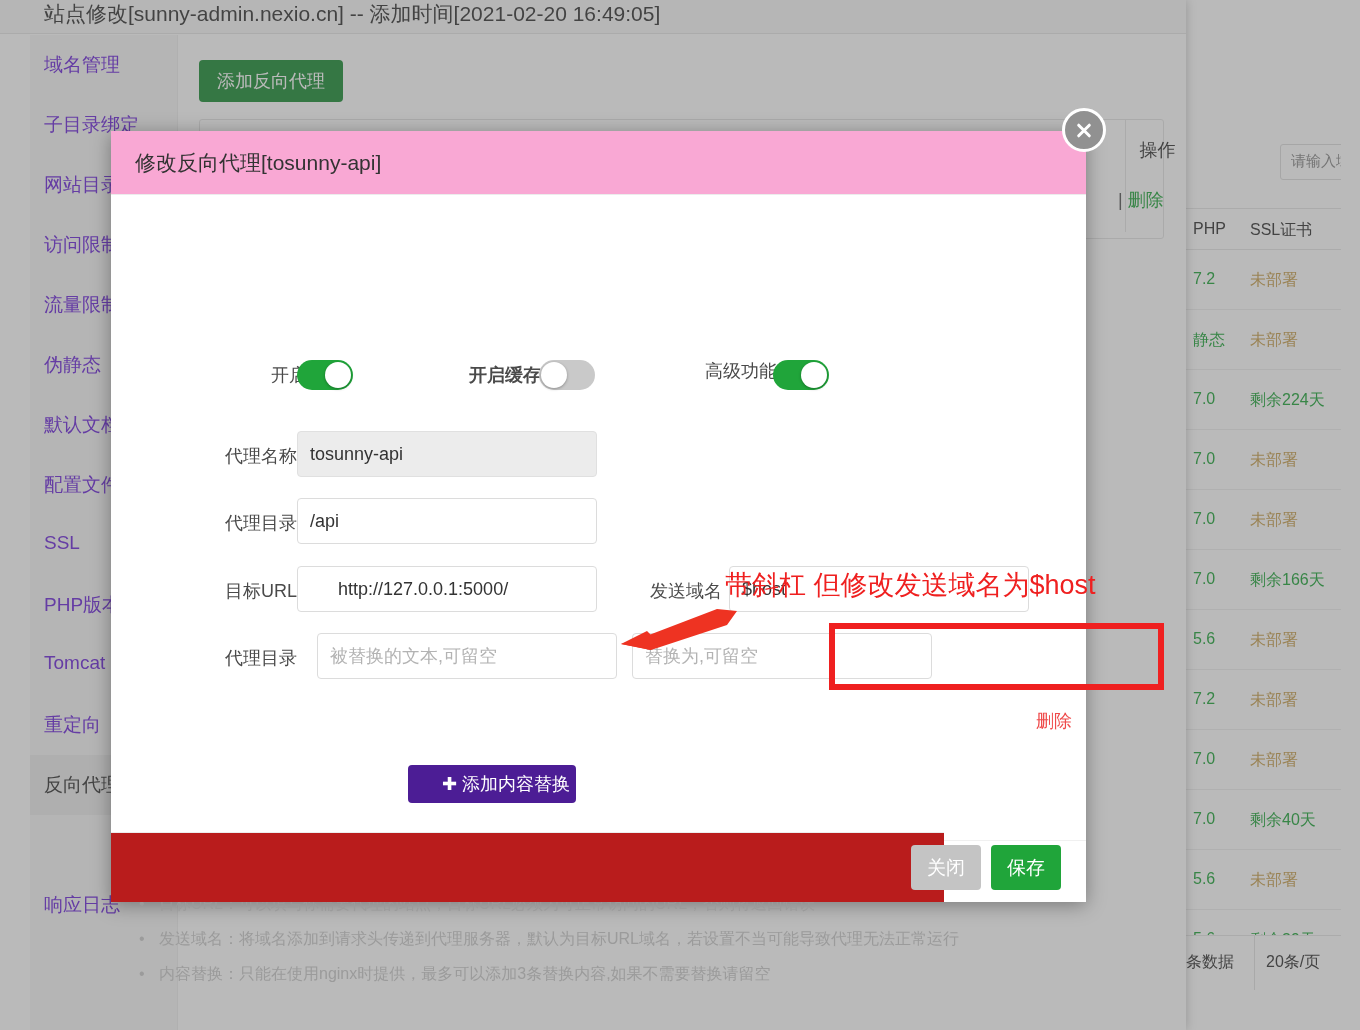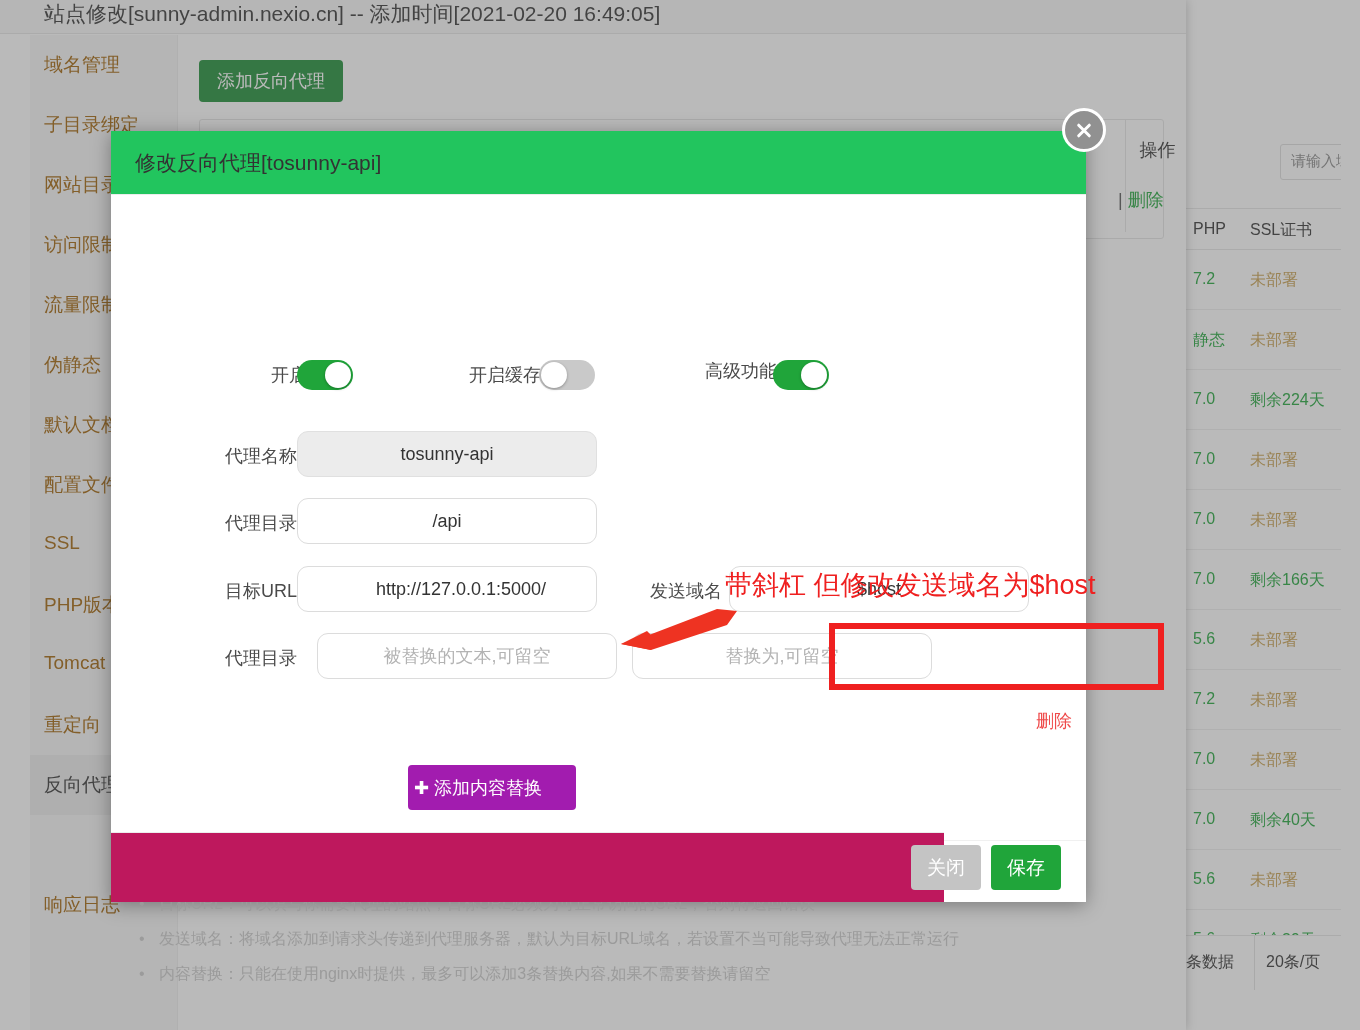--- a/index.html
+++ b/index.html
@@ -90,21 +90,21 @@
   #site-modal-title {
     position: absolute; left: 44px; top: 0px;
     font-size: 21px; color: #333; white-space: nowrap;
   }
   #site-sidebar {
     position: absolute; left: 30px; top: 35px; width: 148px; height: 995px;
     background: #f7f7f7; border-right: 1px solid #eee;
   }
   .side-item {
     position: absolute; left: 0; width: 148px; height: 60px;
-    font-size: 19px; color: #a16207;
+    font-size: 19px; color: #6d28d9;
     padding: 17px 0 0 14px;
     white-space: nowrap;
   }
   .side-item.active { background: #ececec; color: #333; }
   #site-content {
     position: absolute; left: 179px; top: 35px; width: 1007px; height: 995px;
     background: #fff;
   }
   #add-proxy-btn {
     position: absolute; left: 20px; top: 25px;
@@ -141,21 +141,21 @@
   #proxy-dialog {
     position: absolute;
     left: 111px; top: 131px;
     width: 975px; height: 771px;
     background: #ffffff;
     box-shadow: 0 3px 18px rgba(0,0,0,.35);
     z-index: 60;
   }
   #dialog-header {
     position: absolute; left: 0; top: 0; width: 975px; height: 64px;
-    background: #22c55e; border-bottom: 1px solid #ececec;
+    background: #f9a8d4; border-bottom: 1px solid #ececec;
   }
   #dialog-title {
     position: absolute; left: 24px; top: 18px;
     font-size: 21px; color: #333; white-space: nowrap;
   }
   #close-btn {
     position: absolute; left: 951px; top: -23px;
     width: 44px; height: 44px; border-radius: 50%;
     background: #919191; border: 3px solid #fff;
     cursor: pointer; z-index: 70;
@@ -192,26 +192,26 @@
     width: 26px; height: 26px; border-radius: 50%;
     background: #fff;
     box-shadow: 0 1px 3px rgba(0,0,0,.3);
   }
   .switch.on  .knob { left: 28px; }
   .switch.off .knob { left: 2px; }
 
   .txtinput {
     position: absolute;
     height: 46px;
-    border: 1px solid #dcdcdc; border-radius: 11px;
+    border: 1px solid #dcdcdc; border-radius: 4px;
     background: #fff;
     font-size: 18px; color: #333;
     padding: 0 12px; line-height: 44px;
     font-family: inherit;
-    white-space: nowrap; overflow: hidden; text-align: center;
+    white-space: nowrap; overflow: hidden;
   }
   .txtinput.readonly { background: #ececec; border-color: #e0e0e0; color: #333; }
   .txtinput.ph { color: #b3b3b3; margin-left: 20px; }
 
   
   #annot-text {
     position: absolute; left: 614px; top: 372px;
     font-size: 27px; color: #ef2020; white-space: nowrap;
     font-weight: normal;
   }
@@ -222,26 +222,26 @@
     background: transparent;
   }
   #annot-arrow {
     position: absolute; left: 488px; top: 414px;
     width: 140px; height: 50px;
     pointer-events: none;
   }
 
   #add-replace-btn {
     position: absolute; left: 297px; top: 570px;
-    width: 168px; height: 45px;
-    background: #a21caf; color: #fff;
+    width: 168px; height: 38px;
+    background: #4c1d95; color: #fff;
     border: none; border-radius: 4px;
     font-size: 18px; font-family: inherit;
     cursor: pointer;
-    text-align: left;
+    text-align: right;
   }
   #del-replace {
     position: absolute; left: 925px; top: 514px;
     font-size: 18px; color: #ef4b4b; cursor: pointer;
   }
 
   
   #help {
     position: absolute; left: 0; top: 645px; width: 975px; height: 152px;
     border-top: 1px solid #f0f0f0;
@@ -254,21 +254,21 @@
     white-space: nowrap;
   }
   #help li::before {
     content: "•";
     position: absolute; left: -20px; top: 0;
     color: #9b9b9b; font-size: 16px;
   }
 
   #dialog-footer {
     position: absolute; left: 0; top: 701px; width: 833px; height: 70px;
-    background: #be185d; border-top: 1px solid #ececec;
+    background: #b91c1c; border-top: 1px solid #ececec;
   }
   .footbtn {
     position: absolute; top: 12px;
     height: 45px; border: none; border-radius: 4px;
     font-size: 19px; color: #fff; font-family: inherit;
     cursor: pointer;
   }
   #btn-close-foot { left: 800px; width: 70px; background: #c4c4c4; }
   #btn-save-foot  { left: 880px; width: 70px; background: #20a53a; }
 </style>
@@ -405,21 +405,21 @@
     <div id="dialog-title">修改反向代理[tosunny-api]</div>
   </div>
 
   <div id="dialog-body">
 
     <div class="lbl" style="left:126px; top:168px; width:106px;">开启代理</div>
     <div class="switch on" style="left:186px; top:165px;">
       <div class="knob"></div>
     </div>
 
-    <div class="lbl" style="left:324px; top:168px; width:106px;">开启缓存</div>
+    <div class="lbl" style="left:324px; top:168px; width:106px;font-weight:bold;">开启缓存</div>
     <div class="switch off" style="left:428px; top:165px;">
       <div class="knob"></div>
     </div>
 
     <div class="lbl" style="left:560px; top:164px; width:106px;">高级功能</div>
     <div class="switch on" style="left:662px; top:165px;">
       <div class="knob"></div>
     </div>
 
     <div class="lbl field-label" style="left:100px; top:249px;">代理名称</div>

